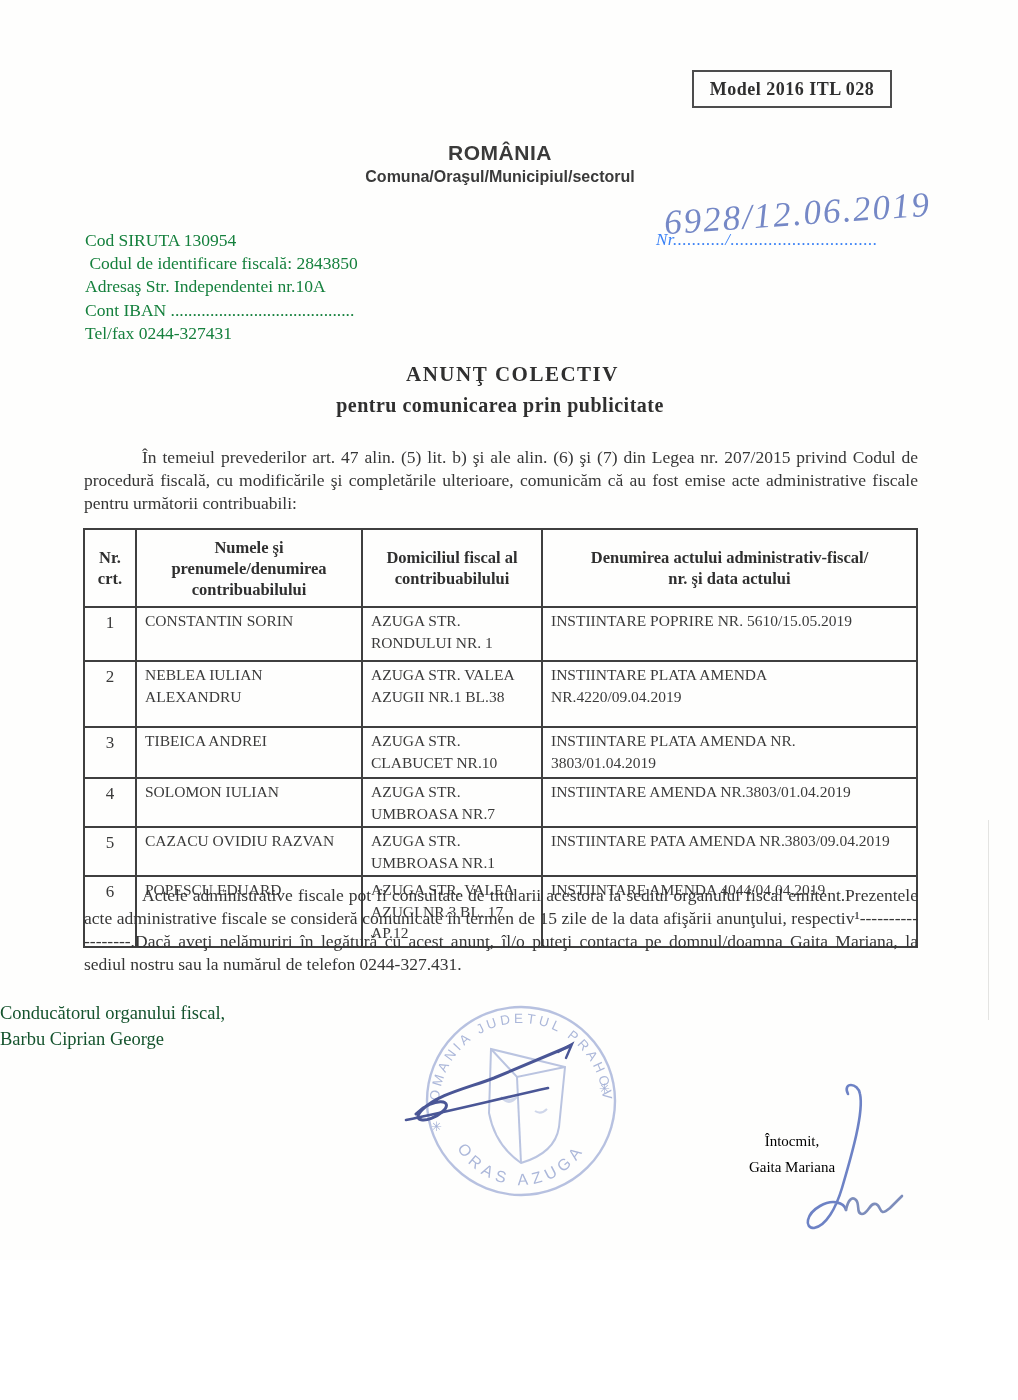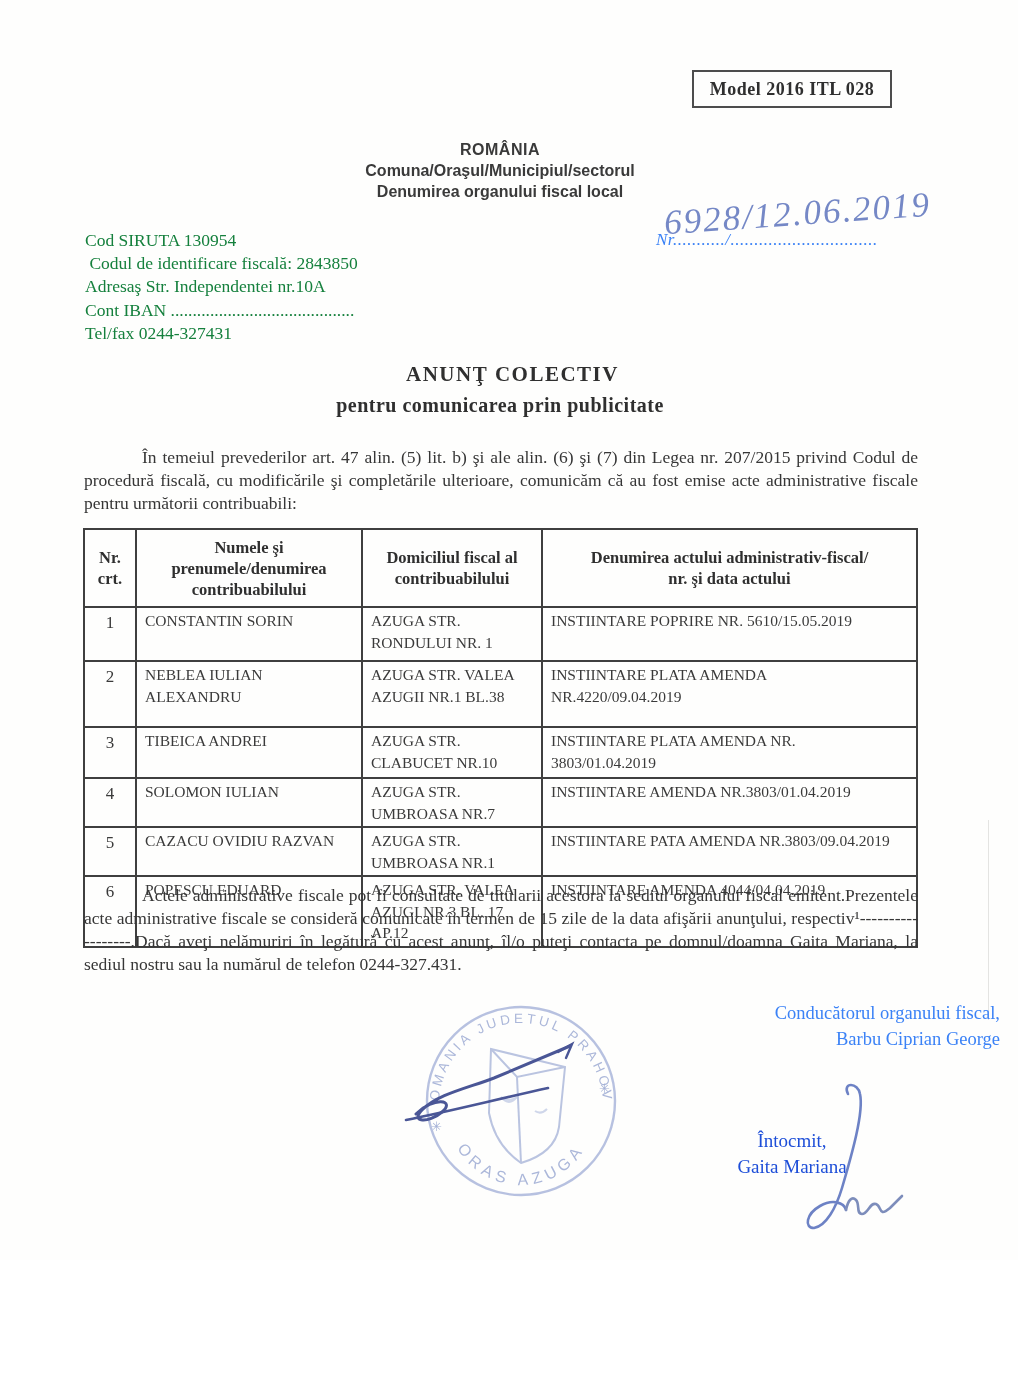--- a/index.html
+++ b/index.html
@@ -15,21 +15,21 @@
   .model-box{
     position:absolute;left:692px;top:70px;width:196px;height:34px;
     border:2px solid #4d4d4d;display:flex;align-items:center;justify-content:center;
     font-weight:bold;font-size:18px;color:#2f2f2f;letter-spacing:.5px;
   }
   
   .header{
     position:absolute;left:0;top:141px;width:1000px;text-align:center;
     font-family:"Liberation Sans", sans-serif;color:#3a3a3a;
   }
-  .header .country{font-size:16px;font-weight:bold;letter-spacing:.5px;}
+  .header .country{font-size:21px;font-weight:bold;letter-spacing:.5px;}
   .header .sub{font-size:16px;font-weight:bold;margin-top:3px;}
   
   .nr-region{position:absolute;left:636px;top:192px;width:310px;height:72px;}
   .handwritten-nr{
     position:absolute;left:28px;top:2px;
     font-family:"Liberation Serif", serif;font-style:italic;
     font-size:35px;color:#7588c6;transform:rotate(-4deg);
     letter-spacing:2px;white-space:nowrap;
   }
   .nr-line{position:absolute;left:20px;top:38px;font-size:17px;color:#3b82f6;letter-spacing:.5px;white-space:nowrap;font-style:italic;}
@@ -60,22 +60,22 @@
     font-size:16.5px;font-weight:bold;text-align:center;vertical-align:middle;
     padding:6px 4px;line-height:21px;color:#2f2f2f;height:64px;
   }
   .doc-table td{
     font-size:15.5px;padding:2px 8px 2px 8px;line-height:21.5px;color:#3a3a3a;
   }
   .doc-table td.nr{text-align:center;font-size:17px;padding-top:4px;}
   .r1 td{height:46px;} .r2 td{height:58px;} .r3 td{height:43px;}
   .r4 td{height:38px;} .r5 td{height:38px;} .r6 td{height:62px;}
   
-  .sig-left{position:absolute;left:0;top:1000px;width:1000px;text-align:right;font-size:18.5px;line-height:26px;color:#3b82f6;}
-  .sig-right{position:absolute;left:712px;top:1128px;width:160px;text-align:center;font-size:19px;line-height:26px;color:#1d4ed8;}
+  .sig-left{position:absolute;left:0;top:1000px;width:1000px;text-align:left;font-size:18.5px;line-height:26px;color:#14532d;}
+  .sig-right{position:absolute;left:712px;top:1128px;width:160px;text-align:center;font-size:15px;line-height:26px;color:#000000;}
   .stamp{position:absolute;left:413px;top:993px;width:216px;height:216px;pointer-events:none;}
   .sig-dark{position:absolute;left:398px;top:1030px;width:210px;height:120px;}
   .sig-blue{position:absolute;left:786px;top:1080px;width:120px;height:160px;}
   
   .footnote{position:absolute;left:84px;top:1300px;width:400px;}
   .footnote .rule{width:246px;border-top:2px solid #8a8a8a;margin-bottom:7px;}
   .footnote .note{font-size:16.5px;color:#3a3a3a;}
   
   .scan-line{position:absolute;left:988px;top:820px;width:1px;height:200px;background:#e4e4e2;}
 </style>
@@ -86,21 +86,20 @@
 
   <div class="scan-line"></div>
 
   <div class="model-box">
     <span>Model 2016 ITL 028</span>
   </div>
 
   <div class="header">
     <div class="country">ROMÂNIA</div>
     <div class="sub">Comuna/Oraşul/Municipiul/sectorul</div>
-    <div class="sub">Denumirea organului fiscal local</div>
   </div>
 
   <div class="nr-region">
     <div class="handwritten-nr">6928/12.06.2019</div>
     <div class="nr-line">Nr.........../...............................</div>
   </div>
 
   <div class="issuer">
     <div>Cod SIRUTA 130954</div>
     <div> Codul de identificare fiscală: 2843850</div>

